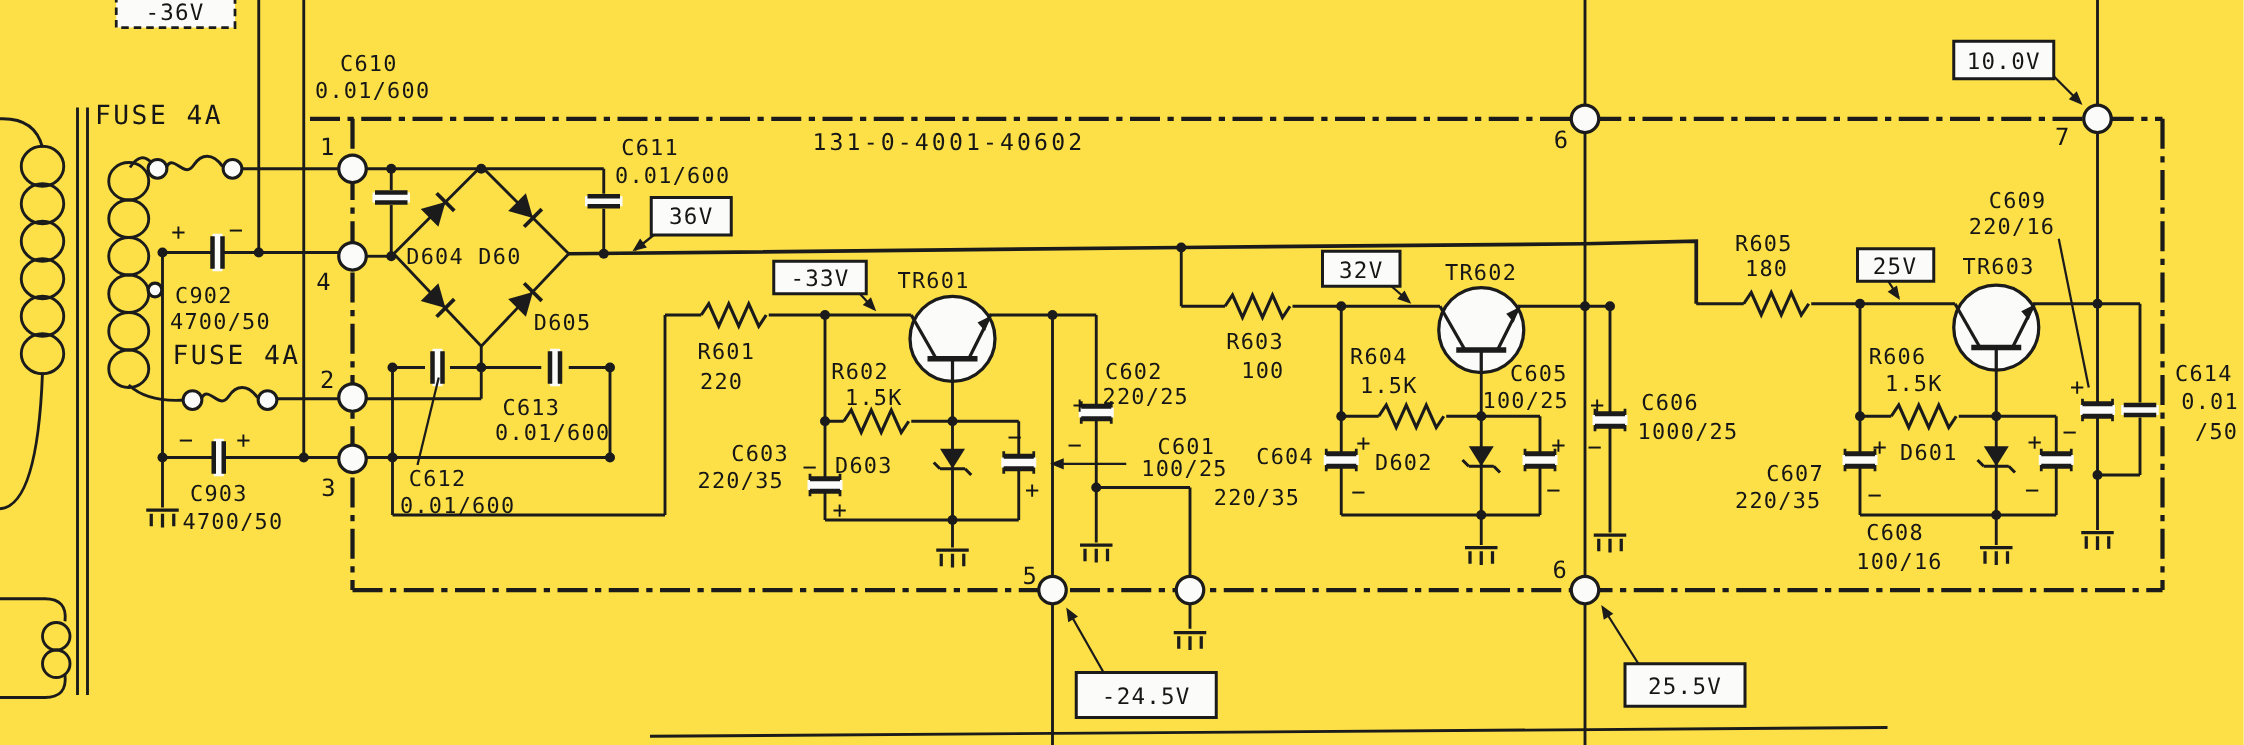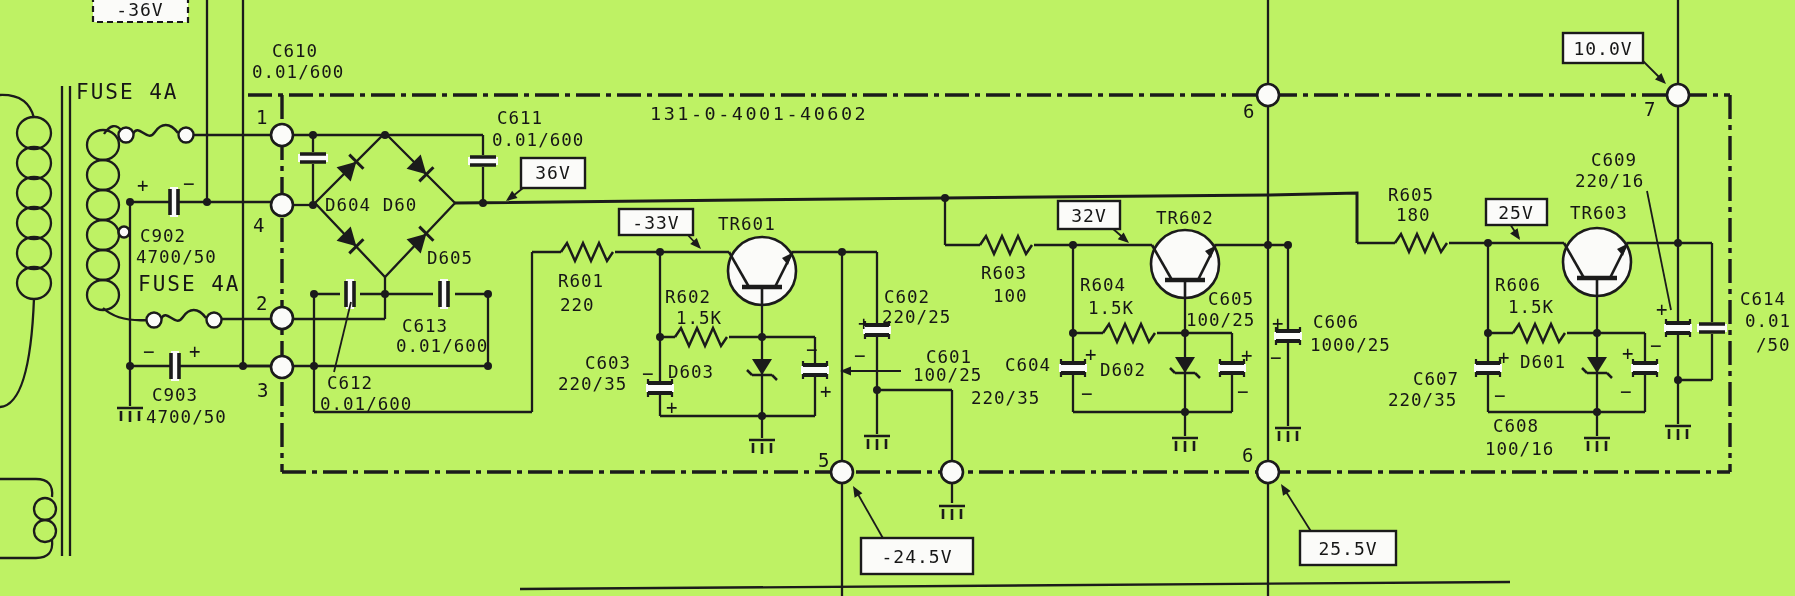--- a/index.html
+++ b/index.html
@@ -1,16 +1,16 @@
 <!DOCTYPE html>
 <html><head>
 <meta charset="utf-8">
 <style>
   html,body{margin:0;padding:0;background:#fbfbf9;}
-  .wrap{width:1795px;height:596px;overflow:hidden;position:relative;background:#bef264;}
+  .wrap{width:1795px;height:596px;overflow:hidden;position:relative;background:#fde047;}
   svg{display:block;}
   .lbl{font-family:"DejaVu Sans Mono",monospace;font-size:17.5px;letter-spacing:1px;fill:#161616;}
   .fuse-lbl{font-family:"DejaVu Sans Mono",monospace;font-size:21px;letter-spacing:2px;fill:#161616;}
   .board-num{font-family:"DejaVu Sans Mono",monospace;font-size:18.5px;letter-spacing:2.5px;fill:#161616;}
   .node-num{font-family:"DejaVu Sans Mono",monospace;font-size:19px;fill:#161616;}
   .boxlbl{font-family:"DejaVu Sans Mono",monospace;font-size:18px;letter-spacing:1px;fill:#161616;text-anchor:middle;}
   .sign{font-family:"DejaVu Sans Mono",monospace;font-size:19px;fill:#161616;}
   .wire{stroke:#1b1b1b;stroke-width:2.3;fill:none;}
   .wire-thick{stroke:#1b1b1b;stroke-width:3;fill:none;}
   .border{stroke:#1b1b1b;stroke-width:3.4;fill:none;stroke-dasharray:24 6 5 6;}

